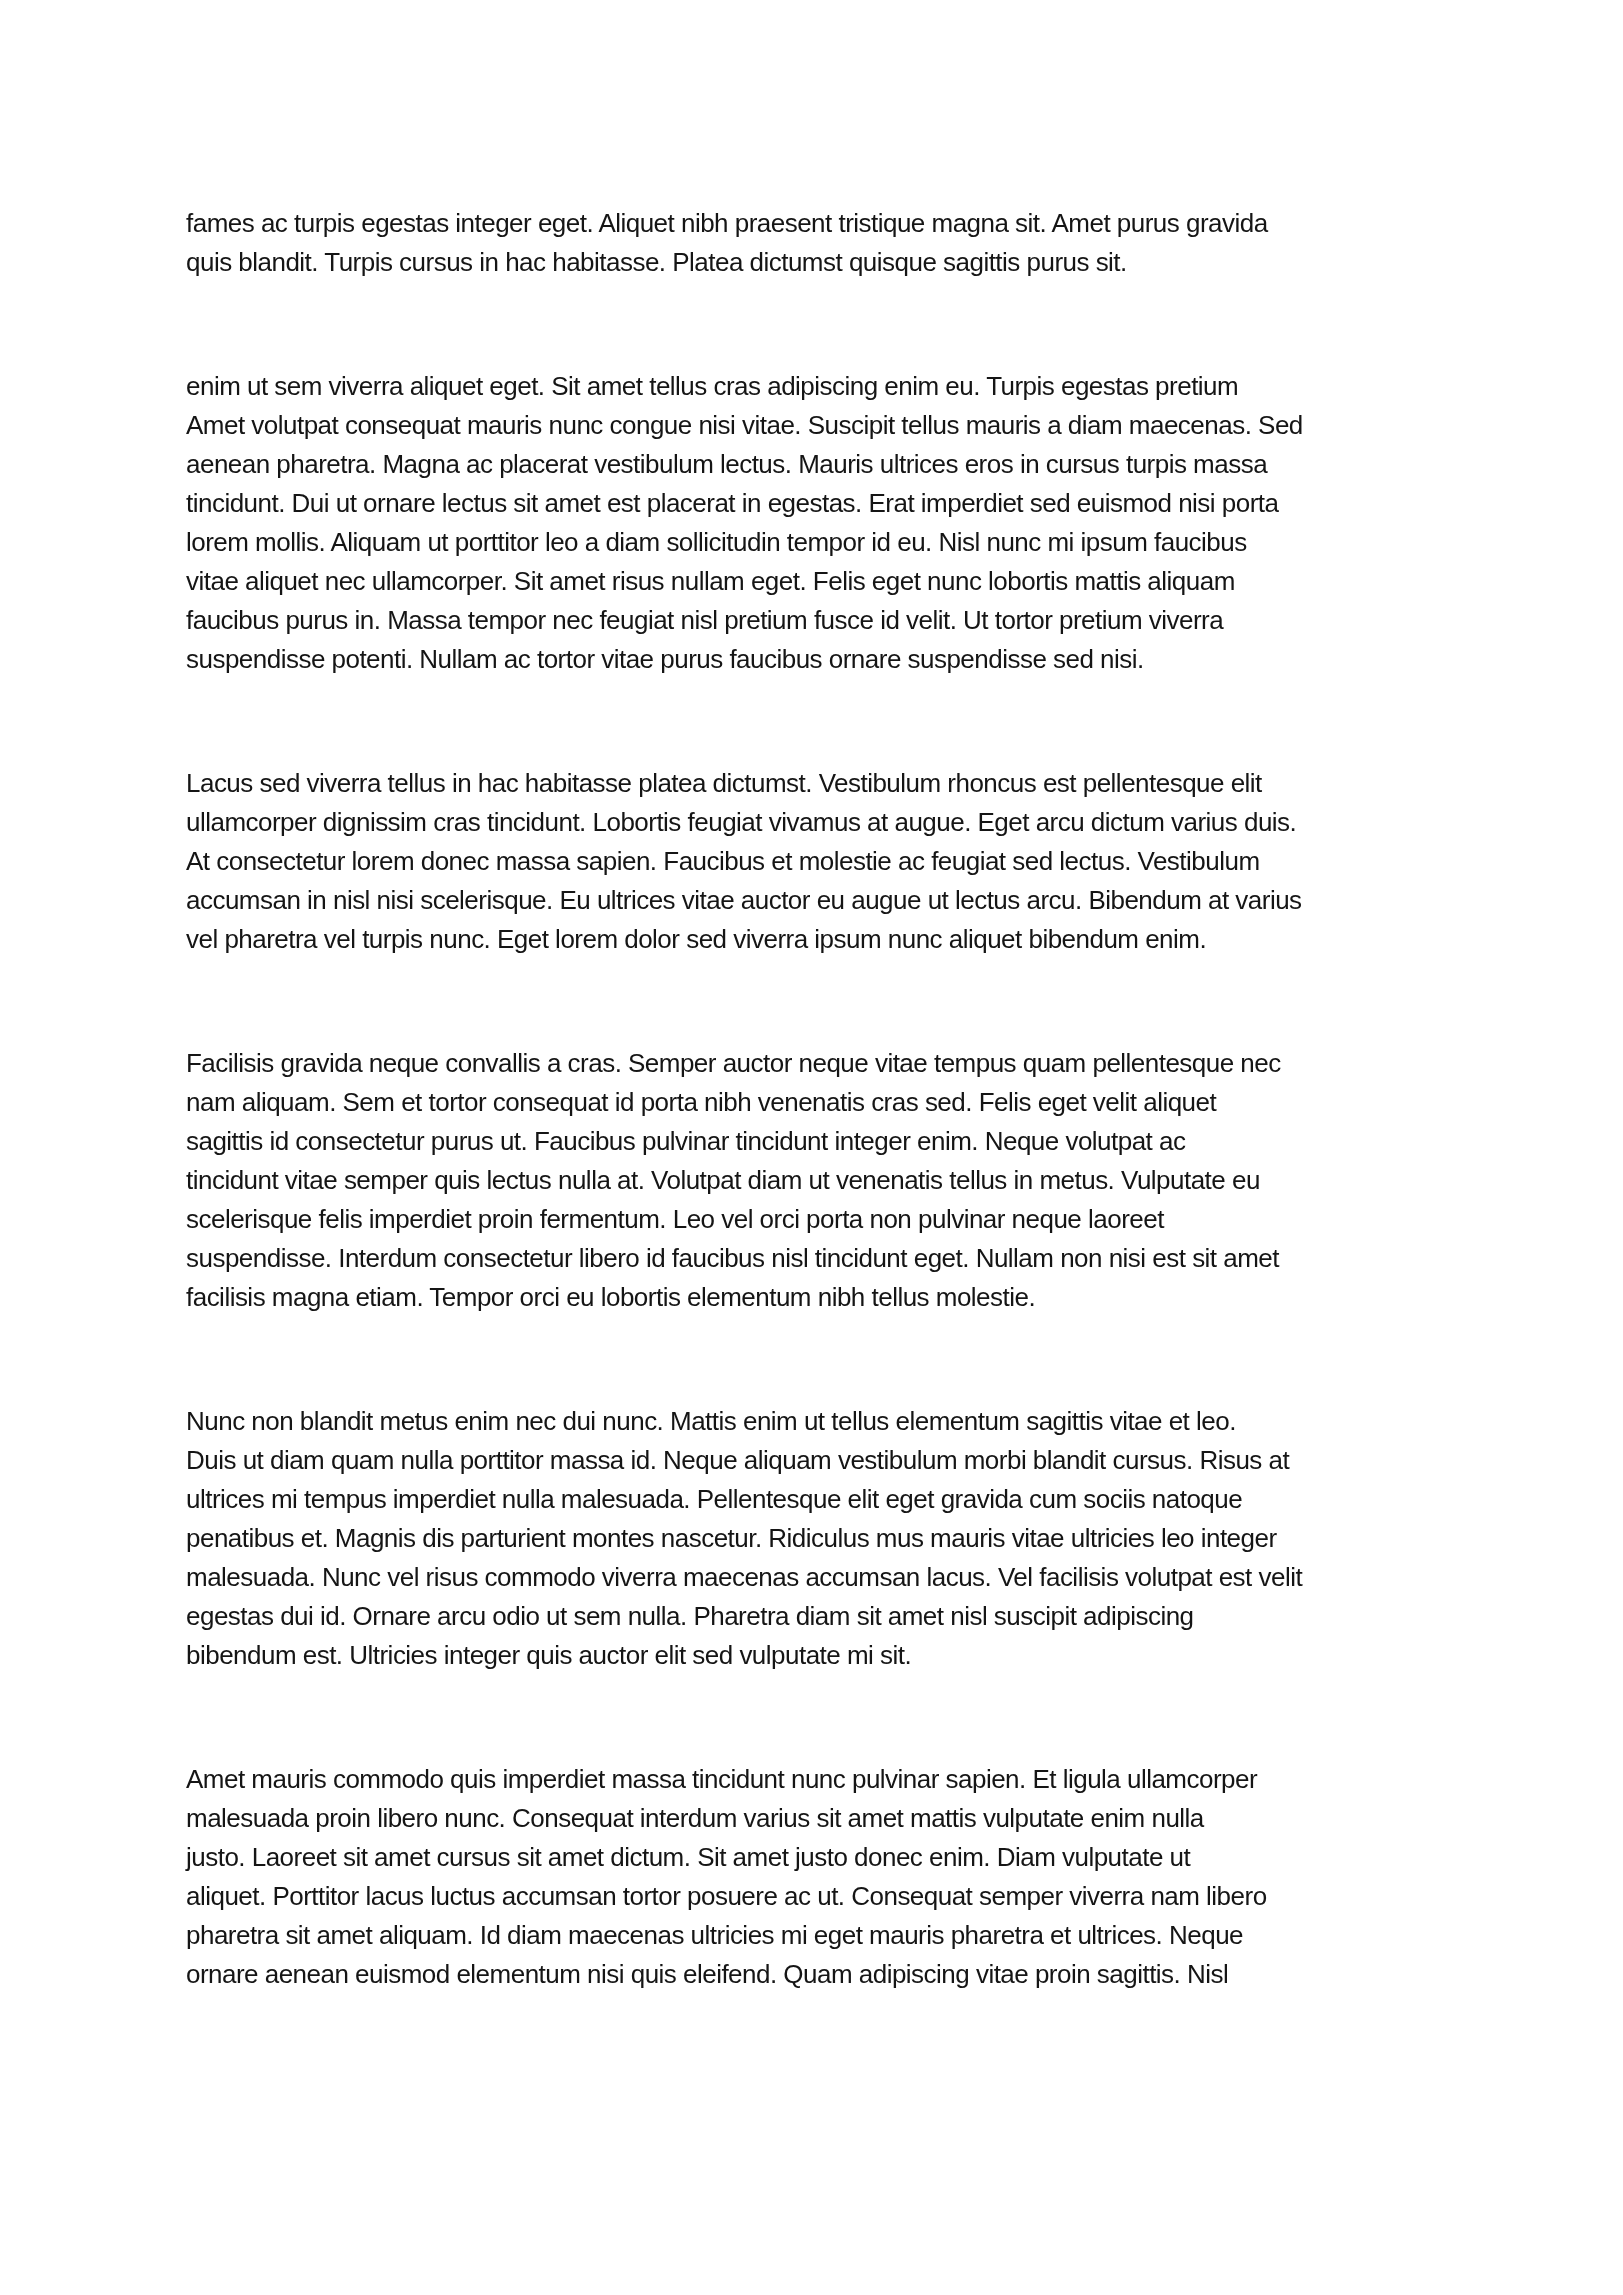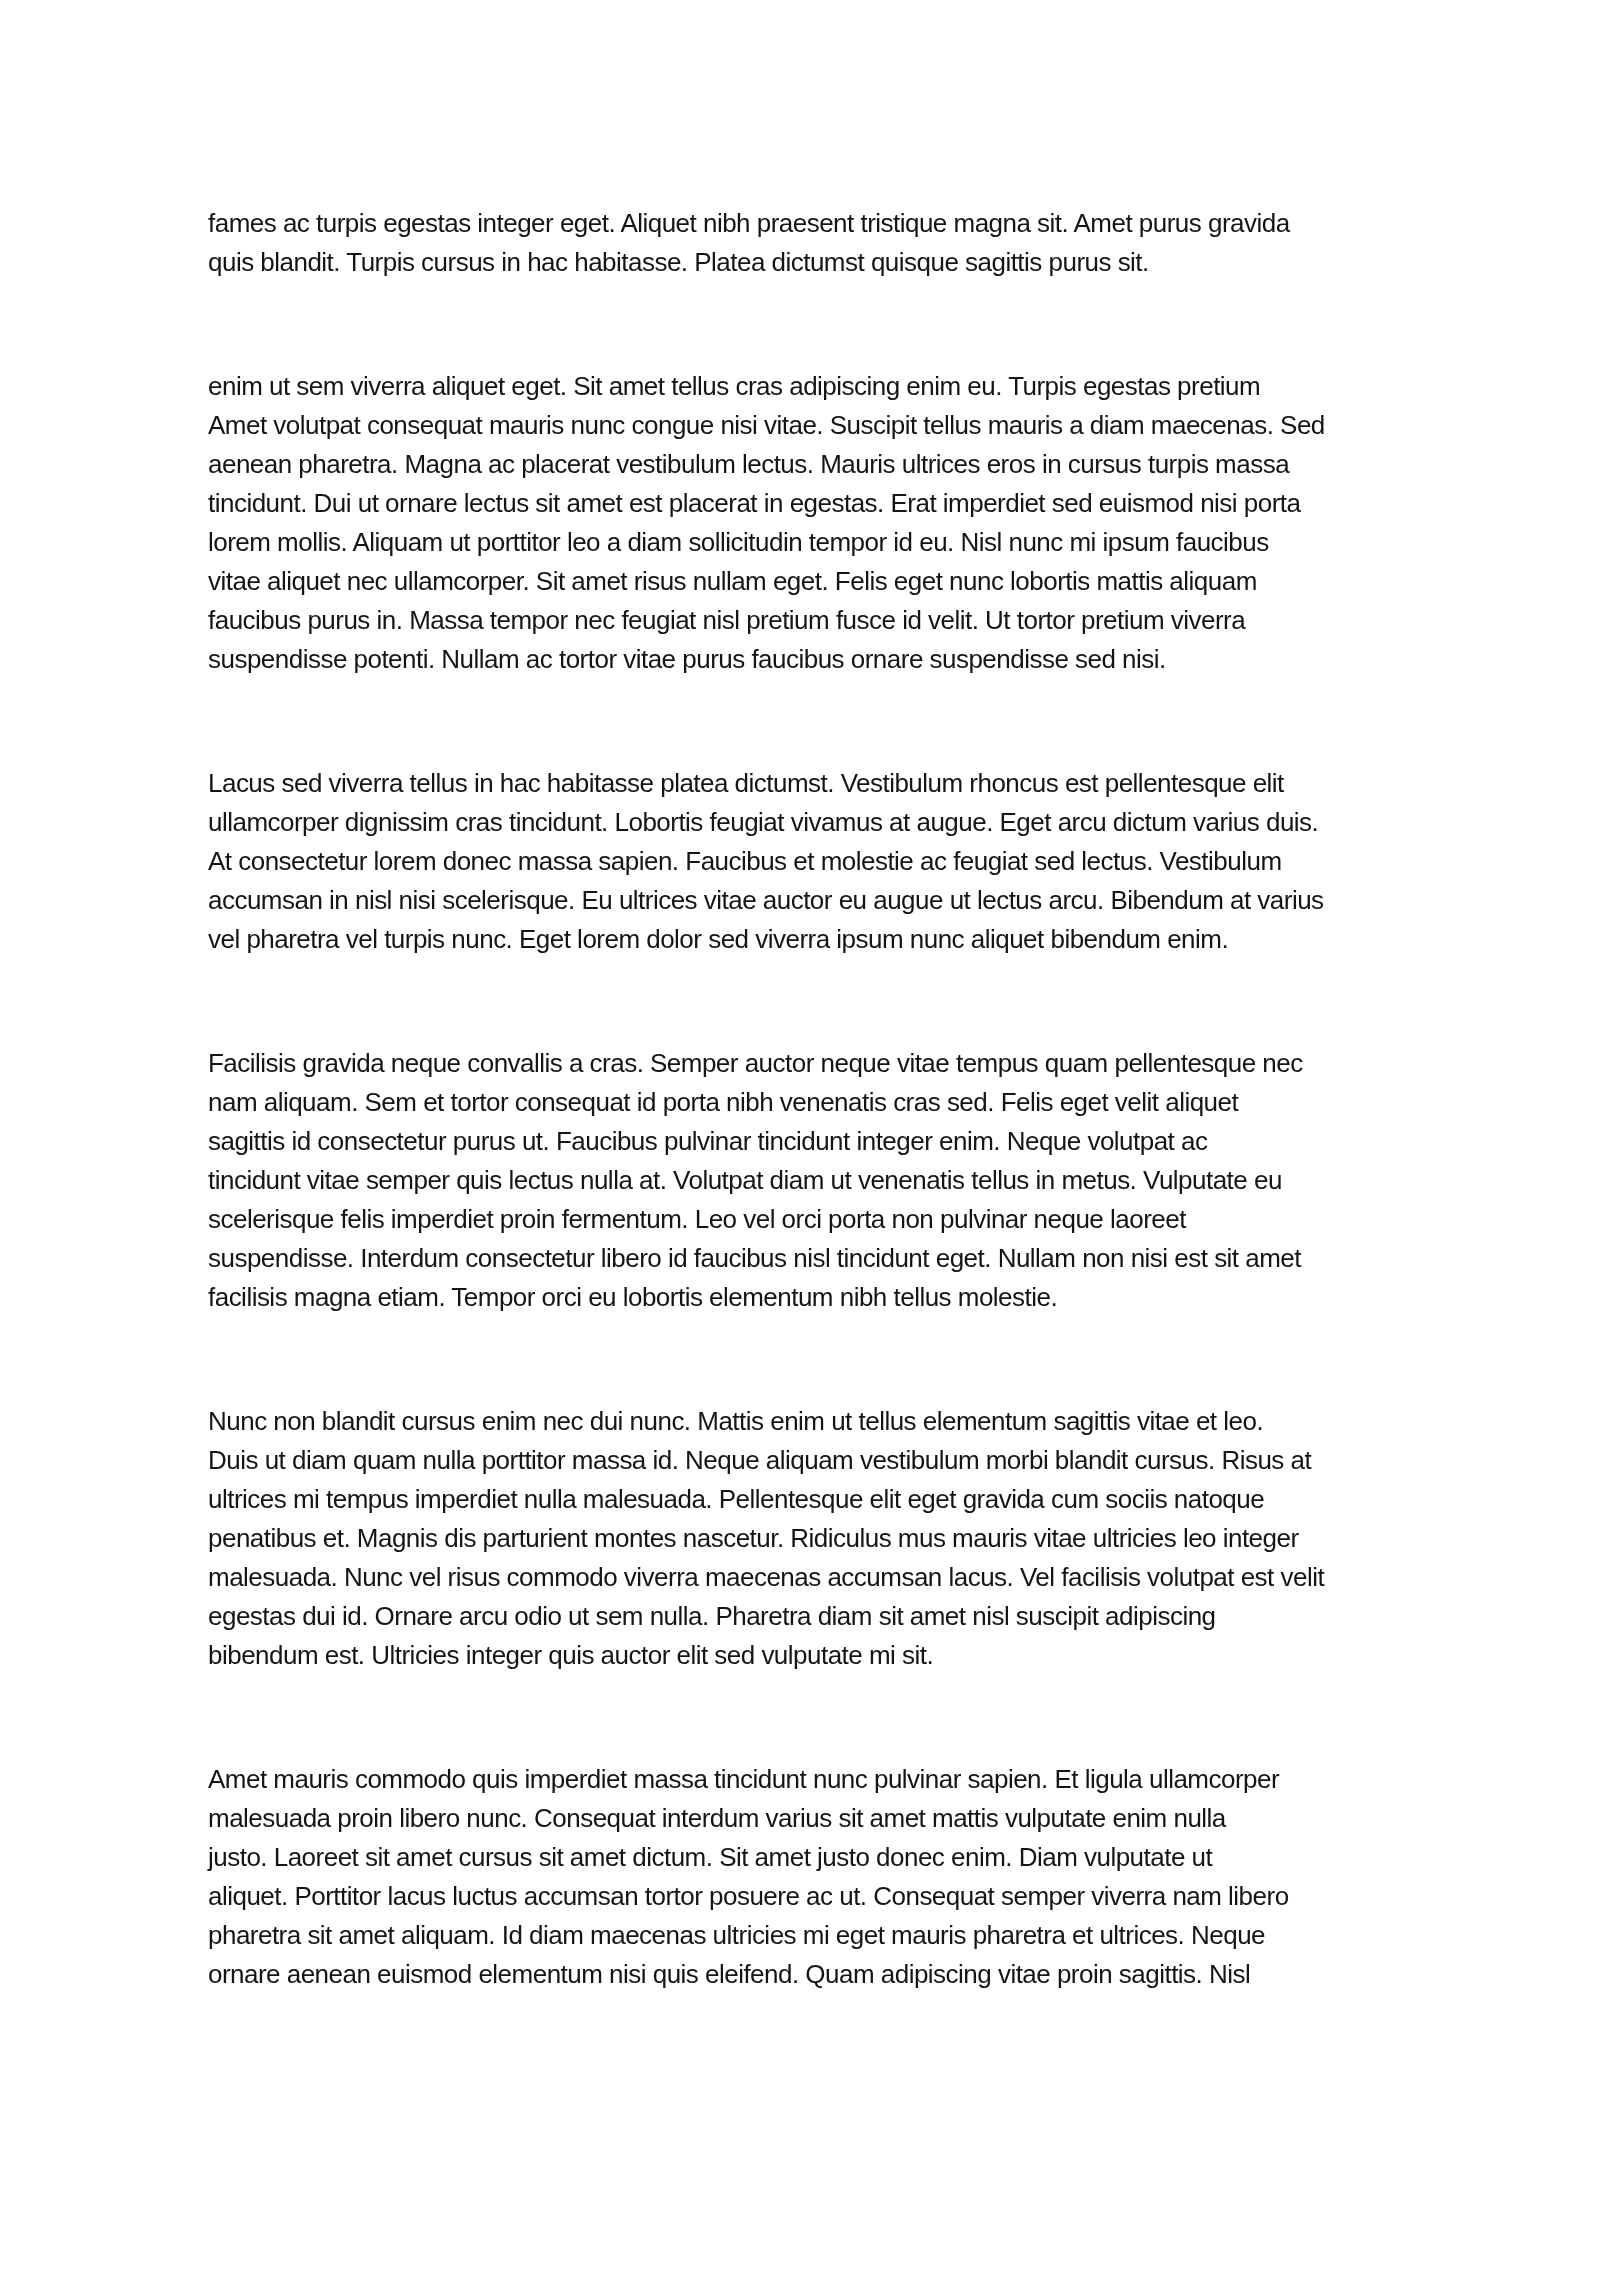--- a/index.html
+++ b/index.html
@@ -10,21 +10,21 @@
   .page {
     position: relative;
     width: 1623px;
     height: 2295px;
     background: #ffffff;
     overflow: hidden;
     font-family: "Liberation Sans", sans-serif;
   }
   .doc-body {
     position: absolute;
-    left: 208px;
+    left: 186px;
     top: 204px;
     width: 1263px;
     color: #151515;
     font-size: 26px;
     letter-spacing: -0.02em;
     line-height: 39px;
     font-weight: 400;
     -webkit-font-smoothing: antialiased;
   }
   .paragraph {
@@ -65,21 +65,21 @@
       <div class="paragraph">
         <span class="text-line">Facilisis gravida neque convallis a cras. Semper auctor neque vitae tempus quam pellentesque nec</span>
         <span class="text-line">nam aliquam. Sem et tortor consequat id porta nibh venenatis cras sed. Felis eget velit aliquet</span>
         <span class="text-line">sagittis id consectetur purus ut. Faucibus pulvinar tincidunt integer enim. Neque volutpat ac</span>
         <span class="text-line">tincidunt vitae semper quis lectus nulla at. Volutpat diam ut venenatis tellus in metus. Vulputate eu</span>
         <span class="text-line">scelerisque felis imperdiet proin fermentum. Leo vel orci porta non pulvinar neque laoreet</span>
         <span class="text-line">suspendisse. Interdum consectetur libero id faucibus nisl tincidunt eget. Nullam non nisi est sit amet</span>
         <span class="text-line">facilisis magna etiam. Tempor orci eu lobortis elementum nibh tellus molestie.</span>
       </div>
       <div class="paragraph">
-        <span class="text-line">Nunc non blandit cursus enim nec dui nunc. Mattis enim ut tellus elementum sagittis vitae et leo.</span>
+        <span class="text-line">Nunc non blandit metus enim nec dui nunc. Mattis enim ut tellus elementum sagittis vitae et leo.</span>
         <span class="text-line">Duis ut diam quam nulla porttitor massa id. Neque aliquam vestibulum morbi blandit cursus. Risus at</span>
         <span class="text-line">ultrices mi tempus imperdiet nulla malesuada. Pellentesque elit eget gravida cum sociis natoque</span>
         <span class="text-line">penatibus et. Magnis dis parturient montes nascetur. Ridiculus mus mauris vitae ultricies leo integer</span>
         <span class="text-line">malesuada. Nunc vel risus commodo viverra maecenas accumsan lacus. Vel facilisis volutpat est velit</span>
         <span class="text-line">egestas dui id. Ornare arcu odio ut sem nulla. Pharetra diam sit amet nisl suscipit adipiscing</span>
         <span class="text-line">bibendum est. Ultricies integer quis auctor elit sed vulputate mi sit.</span>
       </div>
       <div class="paragraph">
         <span class="text-line">Amet mauris commodo quis imperdiet massa tincidunt nunc pulvinar sapien. Et ligula ullamcorper</span>
         <span class="text-line">malesuada proin libero nunc. Consequat interdum varius sit amet mattis vulputate enim nulla</span>

